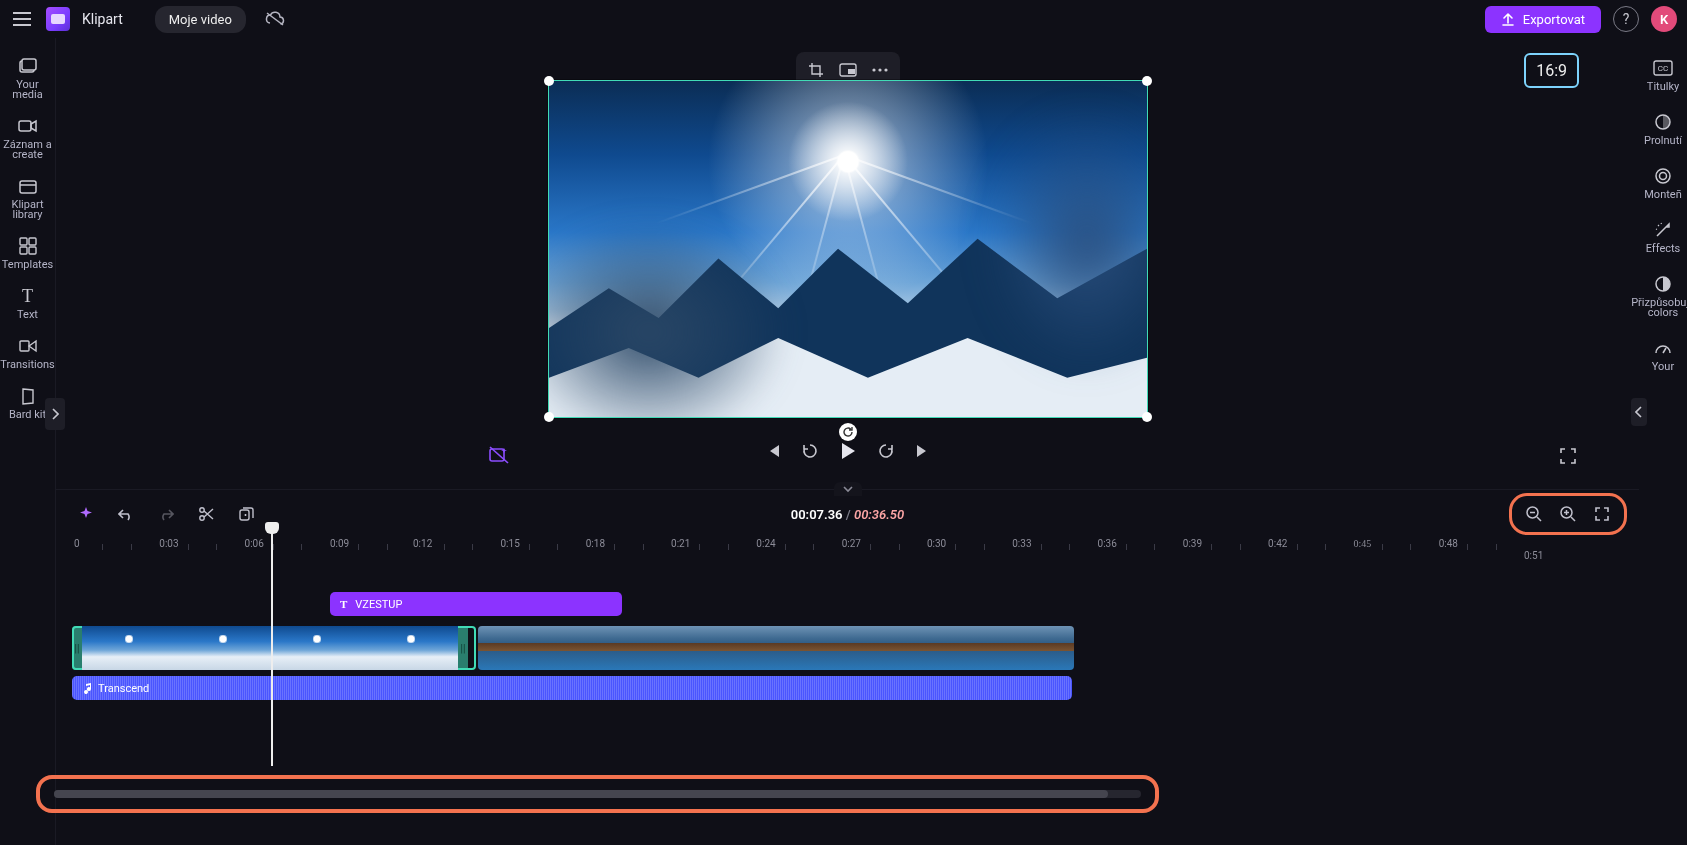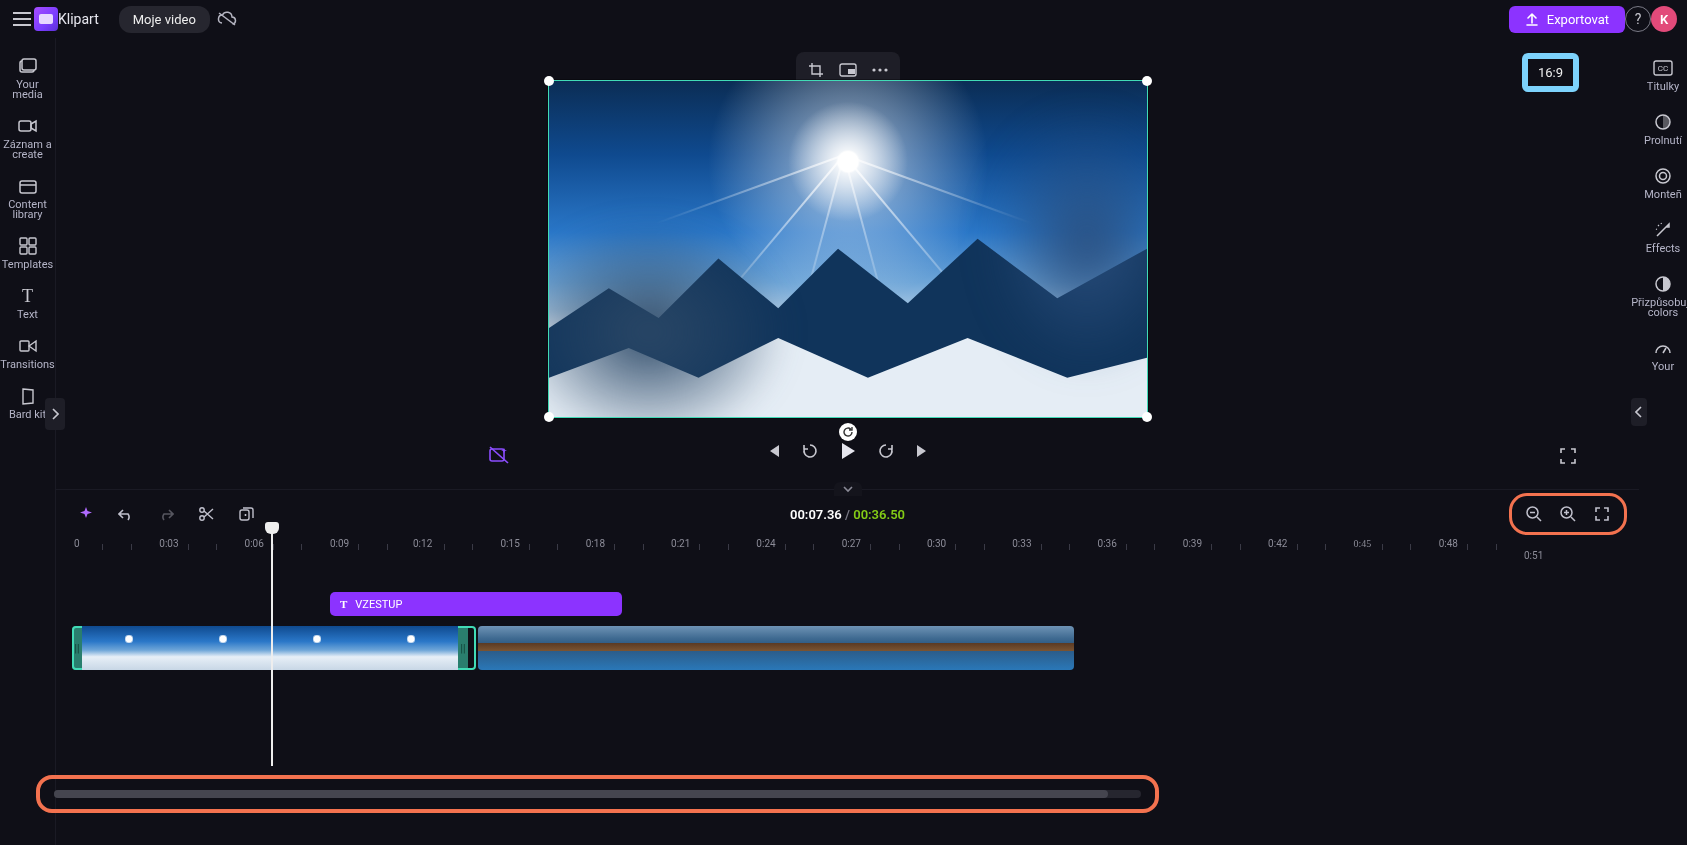--- a/index.html
+++ b/index.html
@@ -2,21 +2,21 @@
 <html><head>
 <meta charset="utf-8">
 <style>
   * { box-sizing: border-box; margin: 0; padding: 0; font-family: -apple-system, BlinkMacSystemFont, "Segoe UI", Roboto, sans-serif; }
   html, body { width: 1687px; height: 845px; background: #0f0f17; color: #c8c8d0; overflow: hidden; }
   svg { display: block; }
 
   
   .header {
     height: 38px; width: 100%;
-    display: flex; align-items: center; gap: 0;
+    display: flex; align-items: center; gap: 12px;
     padding: 0 10px; background: #0f0f17;
   }
   .hamburger { width:24px; height:24px; display:flex; align-items:center; justify-content:center; cursor:pointer; }
   .logo-box { width:24px; height:24px; border-radius:4px;
     background: linear-gradient(135deg,#a64dff 0%,#7a3dff 60%,#5c30d6 100%);
     display:flex; align-items:center; justify-content:center; }
   .logo-inner { width:14px; height:10px; background:#e6d7ff; border-radius:2px; }
   .app-name { font-size:14px; color:#e6e6ee; }
   .proj-btn { margin-left:20px; background:#26262f; border-radius:12px; padding:6px 14px; font-size:13px; color:#eee; cursor:pointer; }
   .cloud-off { margin-left:6px; color:#b5b5c2; width:22px; height:22px; display:flex; align-items:center; justify-content:center; cursor:pointer; }
@@ -55,22 +55,22 @@
     color:#c8c8d0; cursor:pointer; }
 
   
   .stage { position:absolute; left:56px; top:38px; width:1583px; height:451px; }
   .stage-topbar {
     position:absolute; top:14px; left:50%; transform:translateX(-50%);
     display:flex; gap:4px; background:#1e1e27; border-radius:8px; padding:6px 6px;
   }
   .sq-btn { width:28px; height:24px; display:flex; align-items:center; justify-content:center;
     color:#c8c8d0; border-radius:6px; cursor:pointer; }
-  .aspect-badge { position:absolute; top:15px; right:60px; border:6px solid #7dd3fc; border-radius:6px;
-    padding:6px 10px; font-size:13px; color:#eee; cursor:pointer; }
+  .aspect-badge { position:absolute; top:15px; right:60px; border:2px solid #7dd3fc; border-radius:6px;
+    padding:6px 10px; font-size:16px; color:#eee; cursor:pointer; }
   
   .preview-box {
     position:absolute; top:42px; left:50%; transform:translateX(-50%);
     width:600px; height:338px; border:1.5px solid #41dbb6;
     box-shadow:0 0 0 1px rgba(0,0,0,.3);
   }
   .preview-img { width:100%; height:100%; overflow:hidden; position:relative; }
   .sky { position:absolute; inset:0;
     background:
       radial-gradient(circle at 50% 24%, #ffffff 0 10px, rgba(255,255,255,.85) 12px, rgba(255,255,255,0) 60px),
@@ -127,21 +127,21 @@
     width:28px; height:14px; background:#14141c; border-radius:6px 6px 0 0;
     display:flex; align-items:center; justify-content:center; color:#6a6a78; cursor:pointer; }
   .tl-toolbar { height:48px; display:flex; align-items:center; gap:20px; padding:0 20px; position:relative; }
   .tool-btn { color:#c0c0cc; cursor:pointer; width:20px; height:20px;
     display:flex; align-items:center; justify-content:center; }
   .sparkle { color:#b06bff; }
   .time-readout { position:absolute; left:50%; transform:translateX(-50%);
     font-size:13px; font-weight:600; }
   .time-readout .cur { color:#fff; }
   .time-readout .sep { color:#7a7a86; }
-  .time-readout .dur { color:#84cc16; }
+  .time-readout .dur { color:#fca5a5;font-style:italic; }
   .zoom-group { position:absolute; right:12px; top:50%; transform:translateY(-50%);
     display:flex; gap:14px; align-items:center; padding:8px 12px;
     border:3px solid #f3724f; border-radius:18px; }
   .zoom-group .tool-btn {}
 
   .ruler { position:relative; height:24px; margin:0 4px; }
   .ruler .tick { position:absolute; top:0; font-size:10px; color:#8c8c98; }
   .ruler .minor { position:absolute; top:6px; width:1px; height:6px; background:#3a3a46; }
 
   .tracks { position:relative; margin:30px 8px 0 8px; height:140px; }
@@ -233,21 +233,21 @@
       </div>
     <div class="lbl">Záznam a create</div>
   </div>
   <div class="rail-item">
     <div class="icon">
         <svg width="18" height="16" viewBox="0 0 18 16">
           <rect x="1" y="3" width="16" height="12" rx="2" fill="none" stroke="#c8c8d0" stroke-width="1.5"></rect>
           <path d="M1 7h16" stroke="#c8c8d0" stroke-width="1.5"></path>
         </svg>
       </div>
-    <div class="lbl">Content library</div>
+    <div class="lbl">Klipart library</div>
   </div>
   <div class="rail-item">
     <div class="icon">
         <svg width="18" height="18" viewBox="0 0 18 18">
           <rect x="1" y="1" width="7" height="7" rx="1" fill="none" stroke="#c8c8d0" stroke-width="1.4"></rect>
           <rect x="10" y="1" width="7" height="7" rx="1" fill="none" stroke="#c8c8d0" stroke-width="1.4"></rect>
           <rect x="1" y="10" width="7" height="7" rx="1" fill="none" stroke="#c8c8d0" stroke-width="1.4"></rect>
           <rect x="10" y="10" width="7" height="7" rx="1" fill="none" stroke="#c8c8d0" stroke-width="1.4"></rect>
         </svg>
       </div>
@@ -585,20 +585,29 @@
         <div class="thumb lake" style="width:85px"></div>
         <div class="thumb lake" style="width:85px"></div>
         <div class="thumb lake" style="width:85px"></div>
         <div class="thumb lake" style="width:85px"></div>
         <div class="thumb lake" style="width:85px"></div>
         <div class="thumb lake" style="width:85px"></div>
         <div class="thumb lake" style="width:86px"></div>
       </div>
     </div>
 
+    <div class="audio-clip">
+      <div class="wave"></div>
+      <div class="label">
+        <svg width="12" height="12" viewBox="0 0 12 12">
+            <path d="M4 10a2 2 0 1 0 0-.01zM6 9V2l5-1v6a2 2 0 1 1-1-1.7V3L6 4" fill="#fff"></path>
+          </svg>
+        <span>Transcend</span>
+      </div>
+    </div>
   </div>
 
   <div class="playhead"></div>
 
   <div class="h-scroll-wrap">
     <div class="h-scroll-track">
       <div class="h-scroll-thumb"></div>
     </div>
   </div>
 </div>

